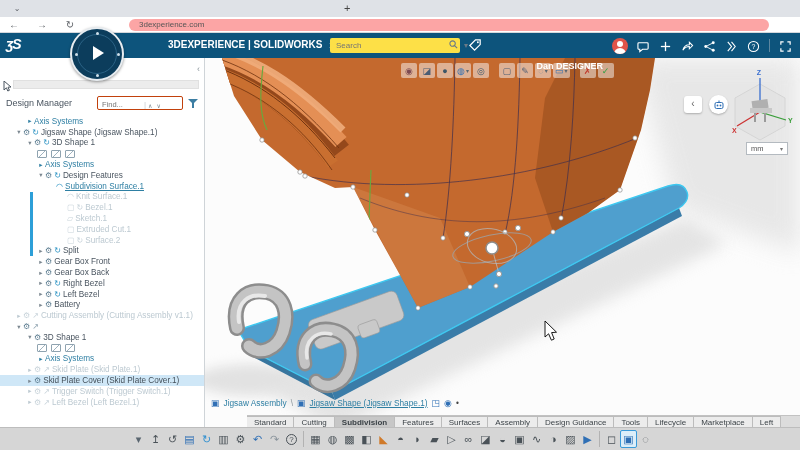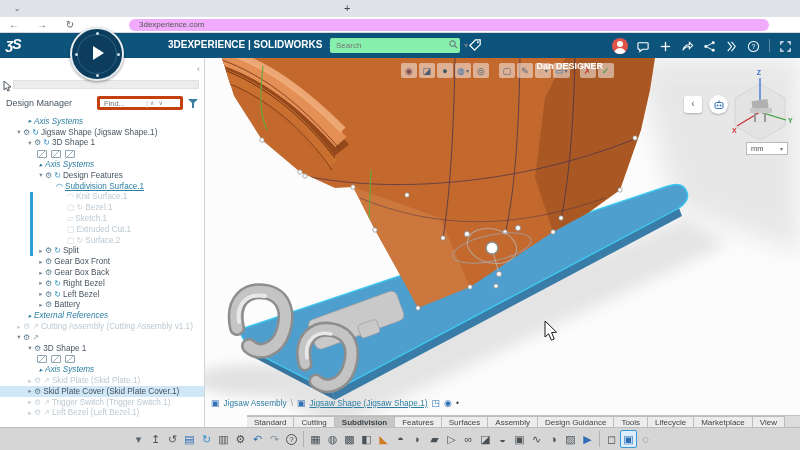--- a/index.html
+++ b/index.html
@@ -9,65 +9,65 @@
   
   .tabstrip { position:absolute; left:0; top:0; width:800px; height:17px; background:#dfe2e7; }
   .tab-search { position:absolute; left:10px; top:3px; width:14px; height:12px; border-radius:7px; color:#5f6368; font-size:8px; text-align:center; line-height:11px; }
   .btab { position:absolute; left:30px; top:3px; width:302px; height:14px; background:#fff; border-radius:7px 7px 0 0; display:flex; align-items:center; padding:0 6px; gap:5px; }
   .favicon { width:9px; height:9px; border-radius:50%; background:#0d4f7a; border:1.5px solid #3f87b5; }
   .btab-title { font-size:8px; color:#3c4043; flex:1; }
   .tab-close { font-size:9px; color:#5f6368; }
   .newtab { position:absolute; left:344px; top:2px; font-size:11px; color:#444; }
   .urlrow { position:absolute; left:0; top:17px; width:800px; height:16px; background:#fff; border-bottom:1px solid #d5d8dc; display:flex; align-items:center; }
   .navic { font-size:10px; color:#5f6368; width:28px; text-align:center; }
-  .urlpill { margin-left:45px; width:640px; height:12px; background:#f0abfc; border-radius:6px; font-size:8px; color:#555; line-height:12px; padding-left:10px; }
+  .urlpill { margin-left:45px; width:640px; height:12px; background:#fca5a5; border-radius:6px; font-size:8px; color:#555; line-height:12px; padding-left:10px; }
 
   
   .hdr { position:absolute; left:0; top:33px; width:800px; height:25px; background:#0d547c; color:#fff; z-index:30; }
   .logo3ds { position:absolute; left:6px; top:3px; font-size:14px; font-weight:bold; font-style:italic; color:#fff; letter-spacing:-1px; }
   .compass { position:absolute; left:70px; top:-6px; width:54px; height:54px; border-radius:50%; background:#0b3play; background:#0c3d5c; border:2px solid #e8edf1; box-shadow:0 1px 3px rgba(0,0,0,.4); z-index:40; }
   .compass .ring { position:absolute; left:5px; top:5px; right:5px; bottom:5px; border:1px solid #2b6386; border-radius:50%; }
   .compass .play { position:absolute; left:21px; top:17px; width:0; height:0; border-left:11px solid #fff; border-top:7px solid transparent; border-bottom:7px solid transparent; }
   .compass .dot { position:absolute; width:3px; height:3px; border-radius:50%; background:#cfe0ea; }
   .brand { position:absolute; left:168px; top:6px; font-size:10px; white-space:nowrap; }
   .brand b { font-weight:bold; }
   .brand .app { color:#bcd2de; font-weight:normal; margin-left:4px; font-size:9.5px; }
-  .srch { position:absolute; left:330px; top:5px; width:130px; height:15px; background:#86efac; border-radius:2px; display:flex; align-items:center; }
+  .srch { position:absolute; left:330px; top:5px; width:130px; height:15px; background:#fde047; border-radius:2px; display:flex; align-items:center; }
   .srch input { flex:1; border:0; outline:0; font-size:8px; padding-left:6px; color:#333; background:transparent; font-family:"Liberation Sans",sans-serif; }
   .srch .mag, .srch .chev { color:#6a7a86; font-size:8px; padding:0 3px; }
   .tagbtn { position:absolute; left:468px; top:5px; width:16px; height:15px; }
   .hright { position:absolute; right:8px; top:0; height:25px; display:flex; align-items:center; gap:9px; }
   .uname { font-size:9px; font-weight:bold;margin-top:41px; }
   .avatar { width:16px; height:16px; border-radius:50%; background:#e0544a; position:relative; overflow:hidden; }
   .avatar::before { content:""; position:absolute; left:5px; top:3px; width:6px; height:6px; border-radius:50%; background:#fff; }
   .avatar::after { content:""; position:absolute; left:2px; top:10px; width:12px; height:8px; border-radius:6px 6px 0 0; background:#fff; }
   .hic { width:13px; height:13px; }
   .hdiv { width:1px; height:13px; background:#5d87a0; }
 
   
   .panel { position:absolute; left:0; top:58px; width:205px; height:369px; background:#fff; border-right:1px solid #cfd4d8; overflow:hidden; }
   .pcollapse { position:absolute; right:4px; top:6px; font-size:9px; color:#8a959c; }
   .ministrip { position:absolute; left:13px; top:22px; width:186px; height:9px; background:#ececec; border:1px solid #e0e0e0; }
   .selarrow { position:absolute; left:3px; top:20px; width:10px; height:11px; }
   .phead { position:absolute; left:0; top:34px; width:205px; height:22px; display:flex; align-items:center; padding:0 6px; gap:4px; }
   .ptitle { font-size:9px; color:#4a5560; flex:1; }
-  .findbox { width:86px; height:14px; border:3px solid #c2410c; border-radius:2px; display:flex; align-items:flex-start; background:#fff; }
+  .findbox { width:86px; height:14px; border:1px solid #c2410c; border-radius:2px; display:flex; align-items:flex-end; background:#fff; }
   .findbox input { width:46px; border:0; outline:0; font-size:7.5px; padding-left:4px; color:#555; background:transparent; font-family:"Liberation Sans",sans-serif; }
   .findbox .fsep { color:#c6ccd1; font-size:8px; }
   .findbox .fud { font-size:6px; color:#7b8790; padding:0 2px; }
   .funnel { width:12px; height:12px; position:relative; }
   .funnel::before { content:""; position:absolute; left:1px; top:2px; border-left:5px solid transparent; border-right:5px solid transparent; border-top:5px solid #3c7ea3; }
   .funnel::after { content:""; position:absolute; left:5px; top:6px; width:2px; height:5px; background:#3c7ea3; }
   .tree { position:absolute; left:0; top:58px; width:205px; height:311px; overflow:hidden; }
   .selbar { position:absolute; left:30px; width:3px; background:#2d9fd8; z-index:5; }
   .trow { height:10.8px; display:flex; align-items:center; font-size:8.2px; white-space:nowrap; }
   .trow .arw { width:8px; font-size:6.5px; text-align:center; color:#7b8790; flex:none; }
   .trow .ic { font-size:8px; margin-right:2px; flex:none; }
   .trow .lbl { overflow:hidden; text-overflow:ellipsis; }
-  .trow.sec .lbl, .trow.sec .arw { color:#2e7fa3;font-style:italic; }
+  .trow.sec .lbl, .trow.sec .arw { color:#2e7fa3; }
   .trow.item .lbl { color:#4a5560; }
   .trow.link .lbl { color:#2e7fa3; text-decoration:underline; }
   .trow.ghost .lbl, .trow.ghost .arw { color:#bcc9d1; }
   .trow.ghost .ic { color:#c9d4db !important; }
   .trow.sel { background:#cfe7f7; }
   .trow.sel .lbl { color:#44505a; }
   .plane-ic { width:10px; height:8px; border:1px solid #8fa3b0; margin-right:4px; background:linear-gradient(135deg, transparent 44%, #9fb2be 44%, #9fb2be 56%, transparent 56%); border-radius:1px; }
 
   
   .vp { position:absolute; left:205px; top:58px; width:595px; height:369px; background:#fcfcfc; overflow:hidden; }
@@ -298,24 +298,20 @@
         <div class="trow item" style="padding-left: 37px;">
           <span class="arw">▸</span>
           <span class="ic" style="color: rgb(94, 126, 146);">⚙</span>
           <span class="ic" style="color: rgb(46, 148, 196);">↻</span>
           <span class="lbl">Left Bezel</span>
         </div>
         <div class="trow item" style="padding-left: 37px;">
           <span class="arw">▸</span>
           <span class="ic" style="color: rgb(94, 126, 146);">⚙</span>
           <span class="lbl">Battery</span>
-        </div>
-        <div class="trow sec" style="padding-left: 26px;">
-          <span class="arw">▸</span>
-          <span class="lbl">External References</span>
         </div>
         <div class="trow ghost" style="padding-left: 15px;">
           <span class="arw">▸</span>
           <span class="ic" style="color: rgb(94, 126, 146);">⚙</span>
           <span class="ic" style="color: rgb(143, 163, 176);">↗</span>
           <span class="lbl">Cutting Assembly (Cutting Assembly v1.1)</span>
         </div>
         <div class="trow item" style="padding-left: 15px;">
           <span class="arw">▾</span>
           <span class="ic" style="color: rgb(94, 126, 146);">⚙</span>
@@ -541,21 +537,21 @@
       <div class="rtab">Standard</div>
       <div class="rtab">Cutting</div>
       <div class="rtab active">Subdivision</div>
       <div class="rtab">Features</div>
       <div class="rtab">Surfaces</div>
       <div class="rtab">Assembly</div>
       <div class="rtab">Design Guidance</div>
       <div class="rtab">Tools</div>
       <div class="rtab">Lifecycle</div>
       <div class="rtab">Marketplace</div>
-      <div class="rtab">View</div>
+      <div class="rtab">Left</div>
     </div>
 
   <div class="bbar" id="bbar">
       <div class="bbtn">
         <span style="color: rgb(90, 102, 112);">▾</span>
       </div>
       <div class="bbtn">
         <span style="color: rgb(74, 82, 88);">↥</span>
       </div>
       <div class="bbtn">

